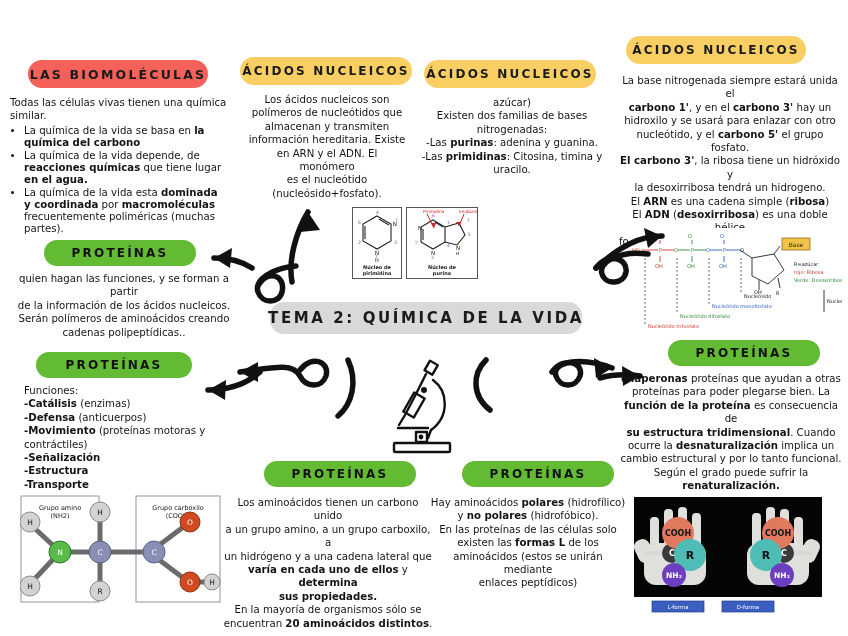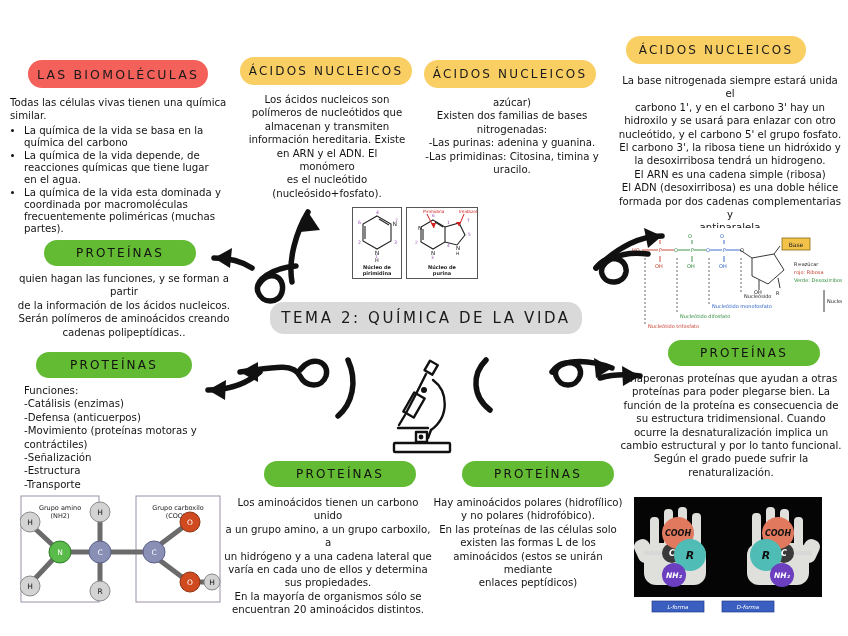--- a/index.html
+++ b/index.html
@@ -11,42 +11,42 @@
     position:relative;
     color:#111;
   }
   .canvas{position:relative;width:848px;height:636px;}
 
   
   .pill{
     position:absolute;
     display:flex;align-items:center;justify-content:center;
     border-radius:22px;
-    font-weight:400;
+    font-weight:700;
     letter-spacing:2.2px;
     text-align:center;
     box-sizing:border-box;
     white-space:nowrap;
   }
   .pill-red{background:#f4605a;color:#1a1a1a;}
   .pill-yellow{background:#f9cf63;color:#1a1a1a;}
   .pill-green{background:#63bb33;color:#111;}
   .pill-grey{background:#d9d9d9;color:#1a1a1a;border-radius:14px;letter-spacing:2.6px;}
 
   
   .txt{
     position:absolute;
     font-size:10.2px;
     line-height:13.4px;
     color:#141414;
     box-sizing:border-box;
   }
   .txt.center{text-align:center;}
   .txt.left{text-align:left;}
-  .txt b{font-weight:400;}
+  .txt b{font-weight:700;}
   ul.bullets{margin:0;padding-left:14px;list-style:disc;}
   ul.bullets li{margin:0 8px 1px 0;line-height:12px;}
   .lead{margin:0 0 2px 0;}
   .lines p{margin:0;}
 
   
   .panel{position:absolute;box-sizing:border-box;background:#fff;}
   .bordered{border:1px solid #555;}
 
   svg{display:block;}
@@ -351,21 +351,21 @@
     <p><b>chaperonas</b> proteínas que ayudan a otras</p>
     <p>proteínas para poder plegarse bien. La</p>
     <p><b>función de la proteína</b> es consecuencia de</p>
     <p><b>su estructura tridimensional</b>. Cuando</p>
     <p>ocurre la <b>desnaturalización</b> implica un</p>
     <p>cambio estructural y por lo tanto funcional.</p>
     <p>Según el grado puede sufrir la</p>
     <p><b>renaturalización.</b></p>
   </div>
 
-  <div class="panel" style="left:634px;top:497px;width:204px;height:122px;font-style:italic;">
+  <div class="panel" style="left:634px;top:497px;width:204px;height:122px;">
     <svg width="204" height="122" viewBox="0 0 204 122">
       <rect x="0" y="0" width="188" height="100" fill="#050505"></rect>
 
       <g fill="#f2f2ee" opacity="0.92">
         <rect x="16" y="20" width="9" height="34" rx="4"></rect>
         <rect x="30" y="12" width="9" height="42" rx="4"></rect>
         <rect x="44" y="10" width="9" height="44" rx="4"></rect>
         <rect x="58" y="16" width="9" height="38" rx="4"></rect>
         <rect x="10" y="46" width="62" height="42" rx="12"></rect>
         <rect x="2" y="42" width="16" height="24" rx="7" transform="rotate(-25 10 54)"></rect>

